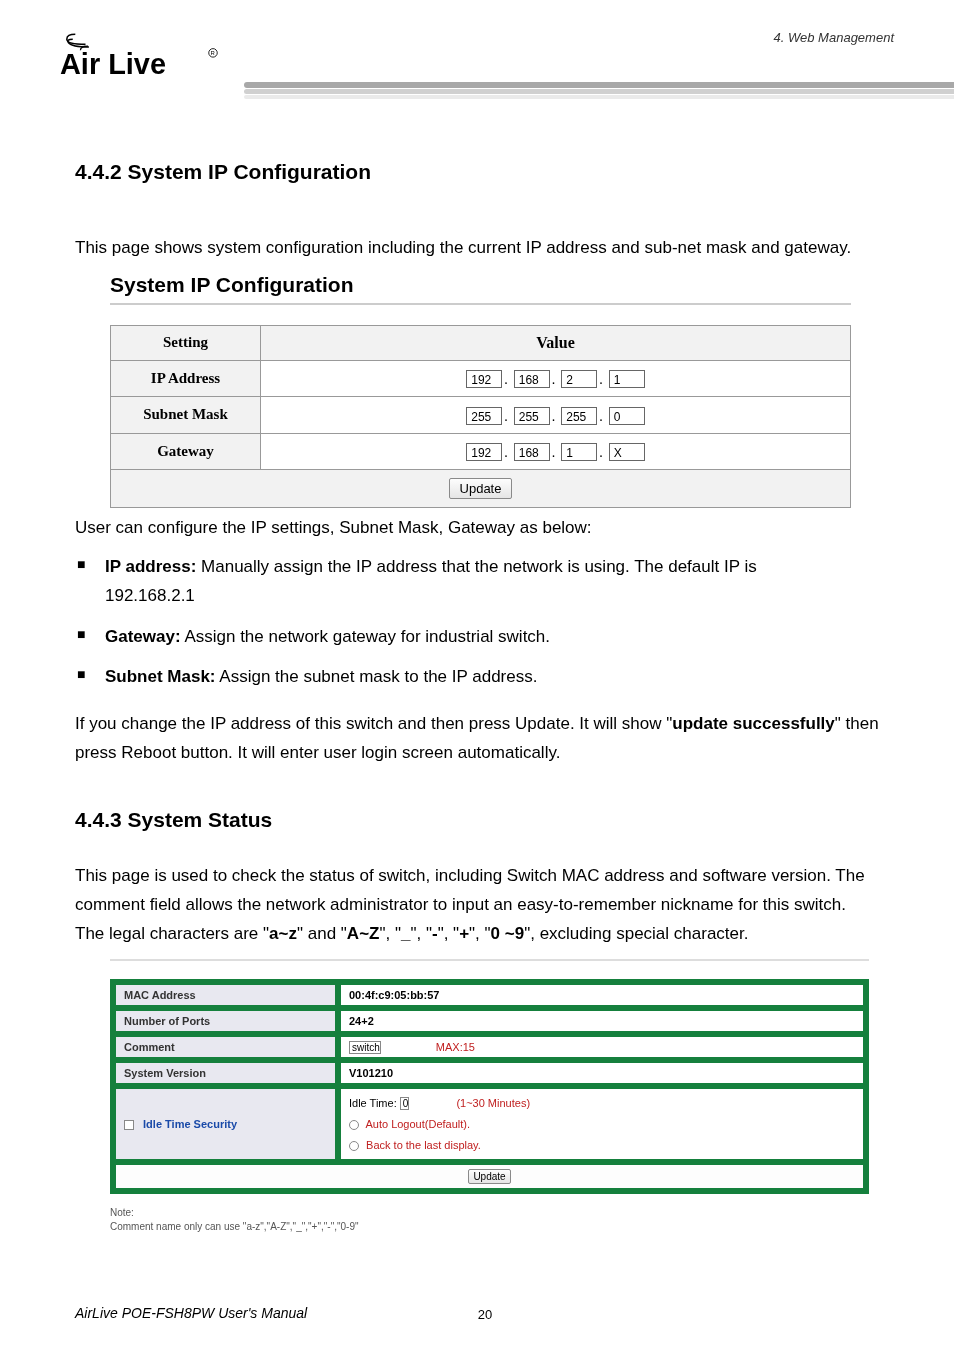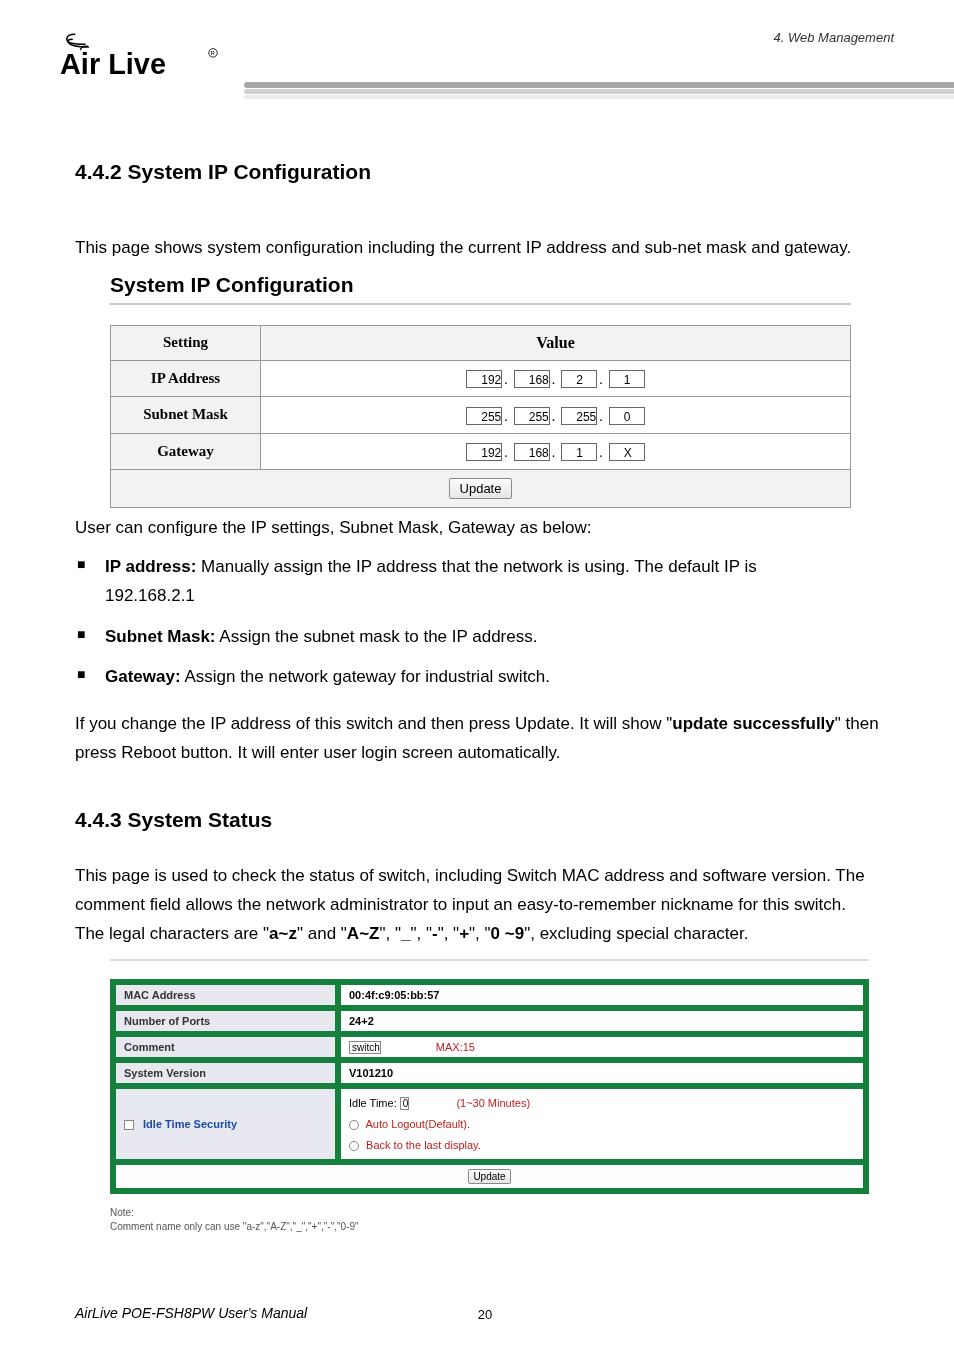--- a/index.html
+++ b/index.html
@@ -19,21 +19,21 @@
     p.body { font-size: 17px; line-height: 1.7; margin-bottom: 10px; color: #000; }
     .ip-conf-title { font-size: 21px; font-weight: bold; font-family: Arial, Helvetica, sans-serif; margin-left: 35px; margin-top: 10px; margin-bottom: 6px; }
     .ip-hr { margin-left: 35px; margin-right: 28px; border: none; border-top: 2px solid #ccc; height: 2px; margin-bottom: 20px; }
 
     .ip-table-wrapper { margin-left: 35px; margin-right: 28px; }
     .ip-table { width: 100%; border-collapse: collapse; }
     .ip-table th, .ip-table td { border: 1px solid #999; padding: 8px 10px; text-align: center; font-family: "Times New Roman", Times, serif; }
     .ip-table th { background: #f2f2f2; font-weight: bold; font-size: 16px; }
     .ip-table .setting-col { width: 150px; background: #f2f2f2; font-weight: bold; font-size: 15px; }
     .ip-table .value-col { background: #fff; }
-    .ip-octet { display:inline-block; border:1px solid #666; background:#fff; width: 36px; height:18px; font-size:12px; font-family: Arial, sans-serif; text-align:left; padding-left:14px; line-height:18px; vertical-align: middle; }
+    .ip-octet { display:inline-block; border:1px solid #666; background:#fff; width: 36px; height:18px; font-size:12px; font-family: Arial, sans-serif; text-align:left; padding-left:4px; line-height:18px; vertical-align: middle; }
     .ip-dot { font-size: 14px; padding: 0 2px; vertical-align: bottom; }
     .update-row td { background: #f2f2f2; }
     .btn { display:inline-block; background: linear-gradient(to bottom, #fdfdfd, #e5e5e5); border:1px solid #8a8a8a; border-radius:2px; padding:2px 10px; font-size:13px; font-family: Arial, sans-serif; cursor: pointer; }
     .btn.sm { font-size: 10px; padding: 1px 4px; }
 
     ul.bullets { list-style: none; margin: 8px 0 18px 0; }
     ul.bullets li { font-size: 17px; line-height: 1.7; padding-left: 30px; position: relative; margin-bottom: 12px; }
     ul.bullets li::before { content: "■"; position: absolute; left: 2px; top: 0; font-size: 14px; }
     ul.bullets li .sub { display: block; padding-left: 0; }
 
@@ -135,24 +135,24 @@
   </div>
 
   <p class="body" style="margin-top:6px;">User can configure the IP settings, Subnet Mask, Gateway as below:</p>
 
   <ul class="bullets">
     <li>
       <strong>IP address:</strong><span> Manually assign the IP address that the network is using. The default IP is</span>
       <span class="sub">192.168.2.1</span>
     </li>
     <li>
-      <strong>Subnet Mask:</strong><span> Assign the subnet mask to the IP address.</span>
+      <strong>Gateway:</strong><span> Assign the network gateway for industrial switch.</span>
     </li>
     <li>
-      <strong>Gateway:</strong><span> Assign the network gateway for industrial switch.</span>
+      <strong>Subnet Mask:</strong><span> Assign the subnet mask to the IP address.</span>
     </li>
   </ul>
 
   <p class="body">
     <span>If you change the IP address of this switch and then press Update. It will show "</span><strong>update successfully</strong><span>" then press Reboot button. It will enter user login screen automatically.</span>
   </p>
 
   <h2 class="section-title small-gap">4.4.3 System Status</h2>
 
   <p class="body">

